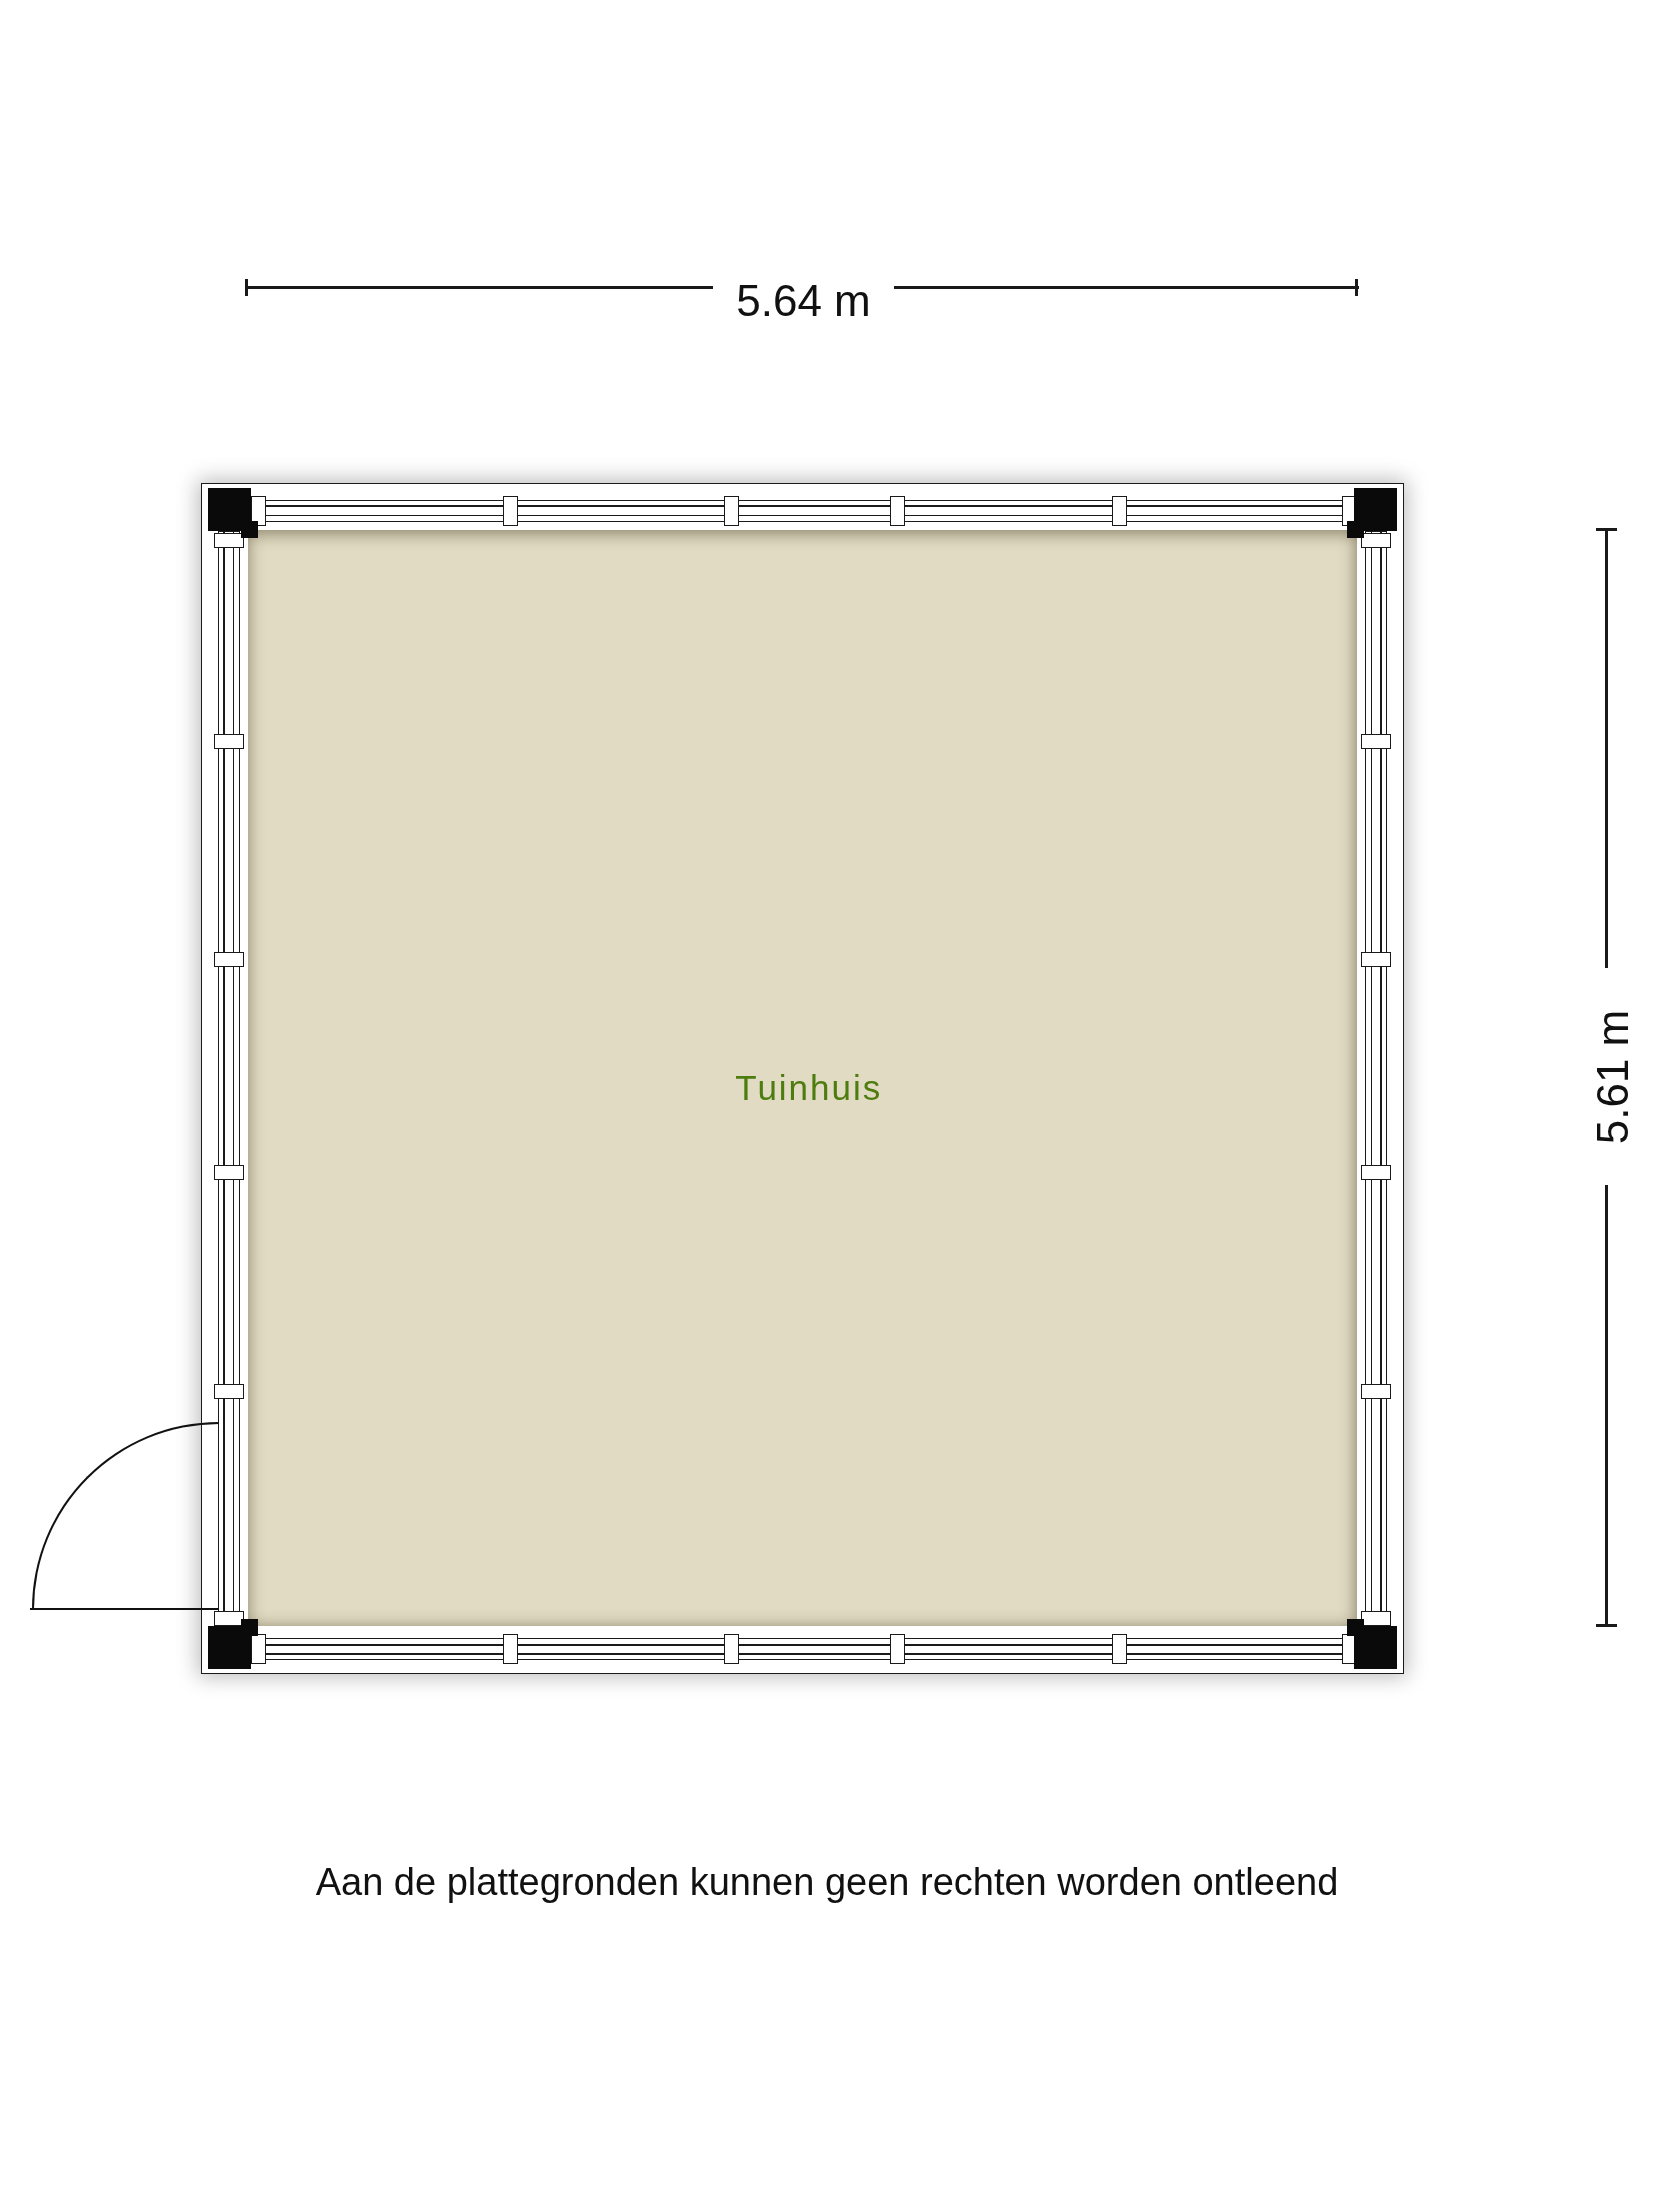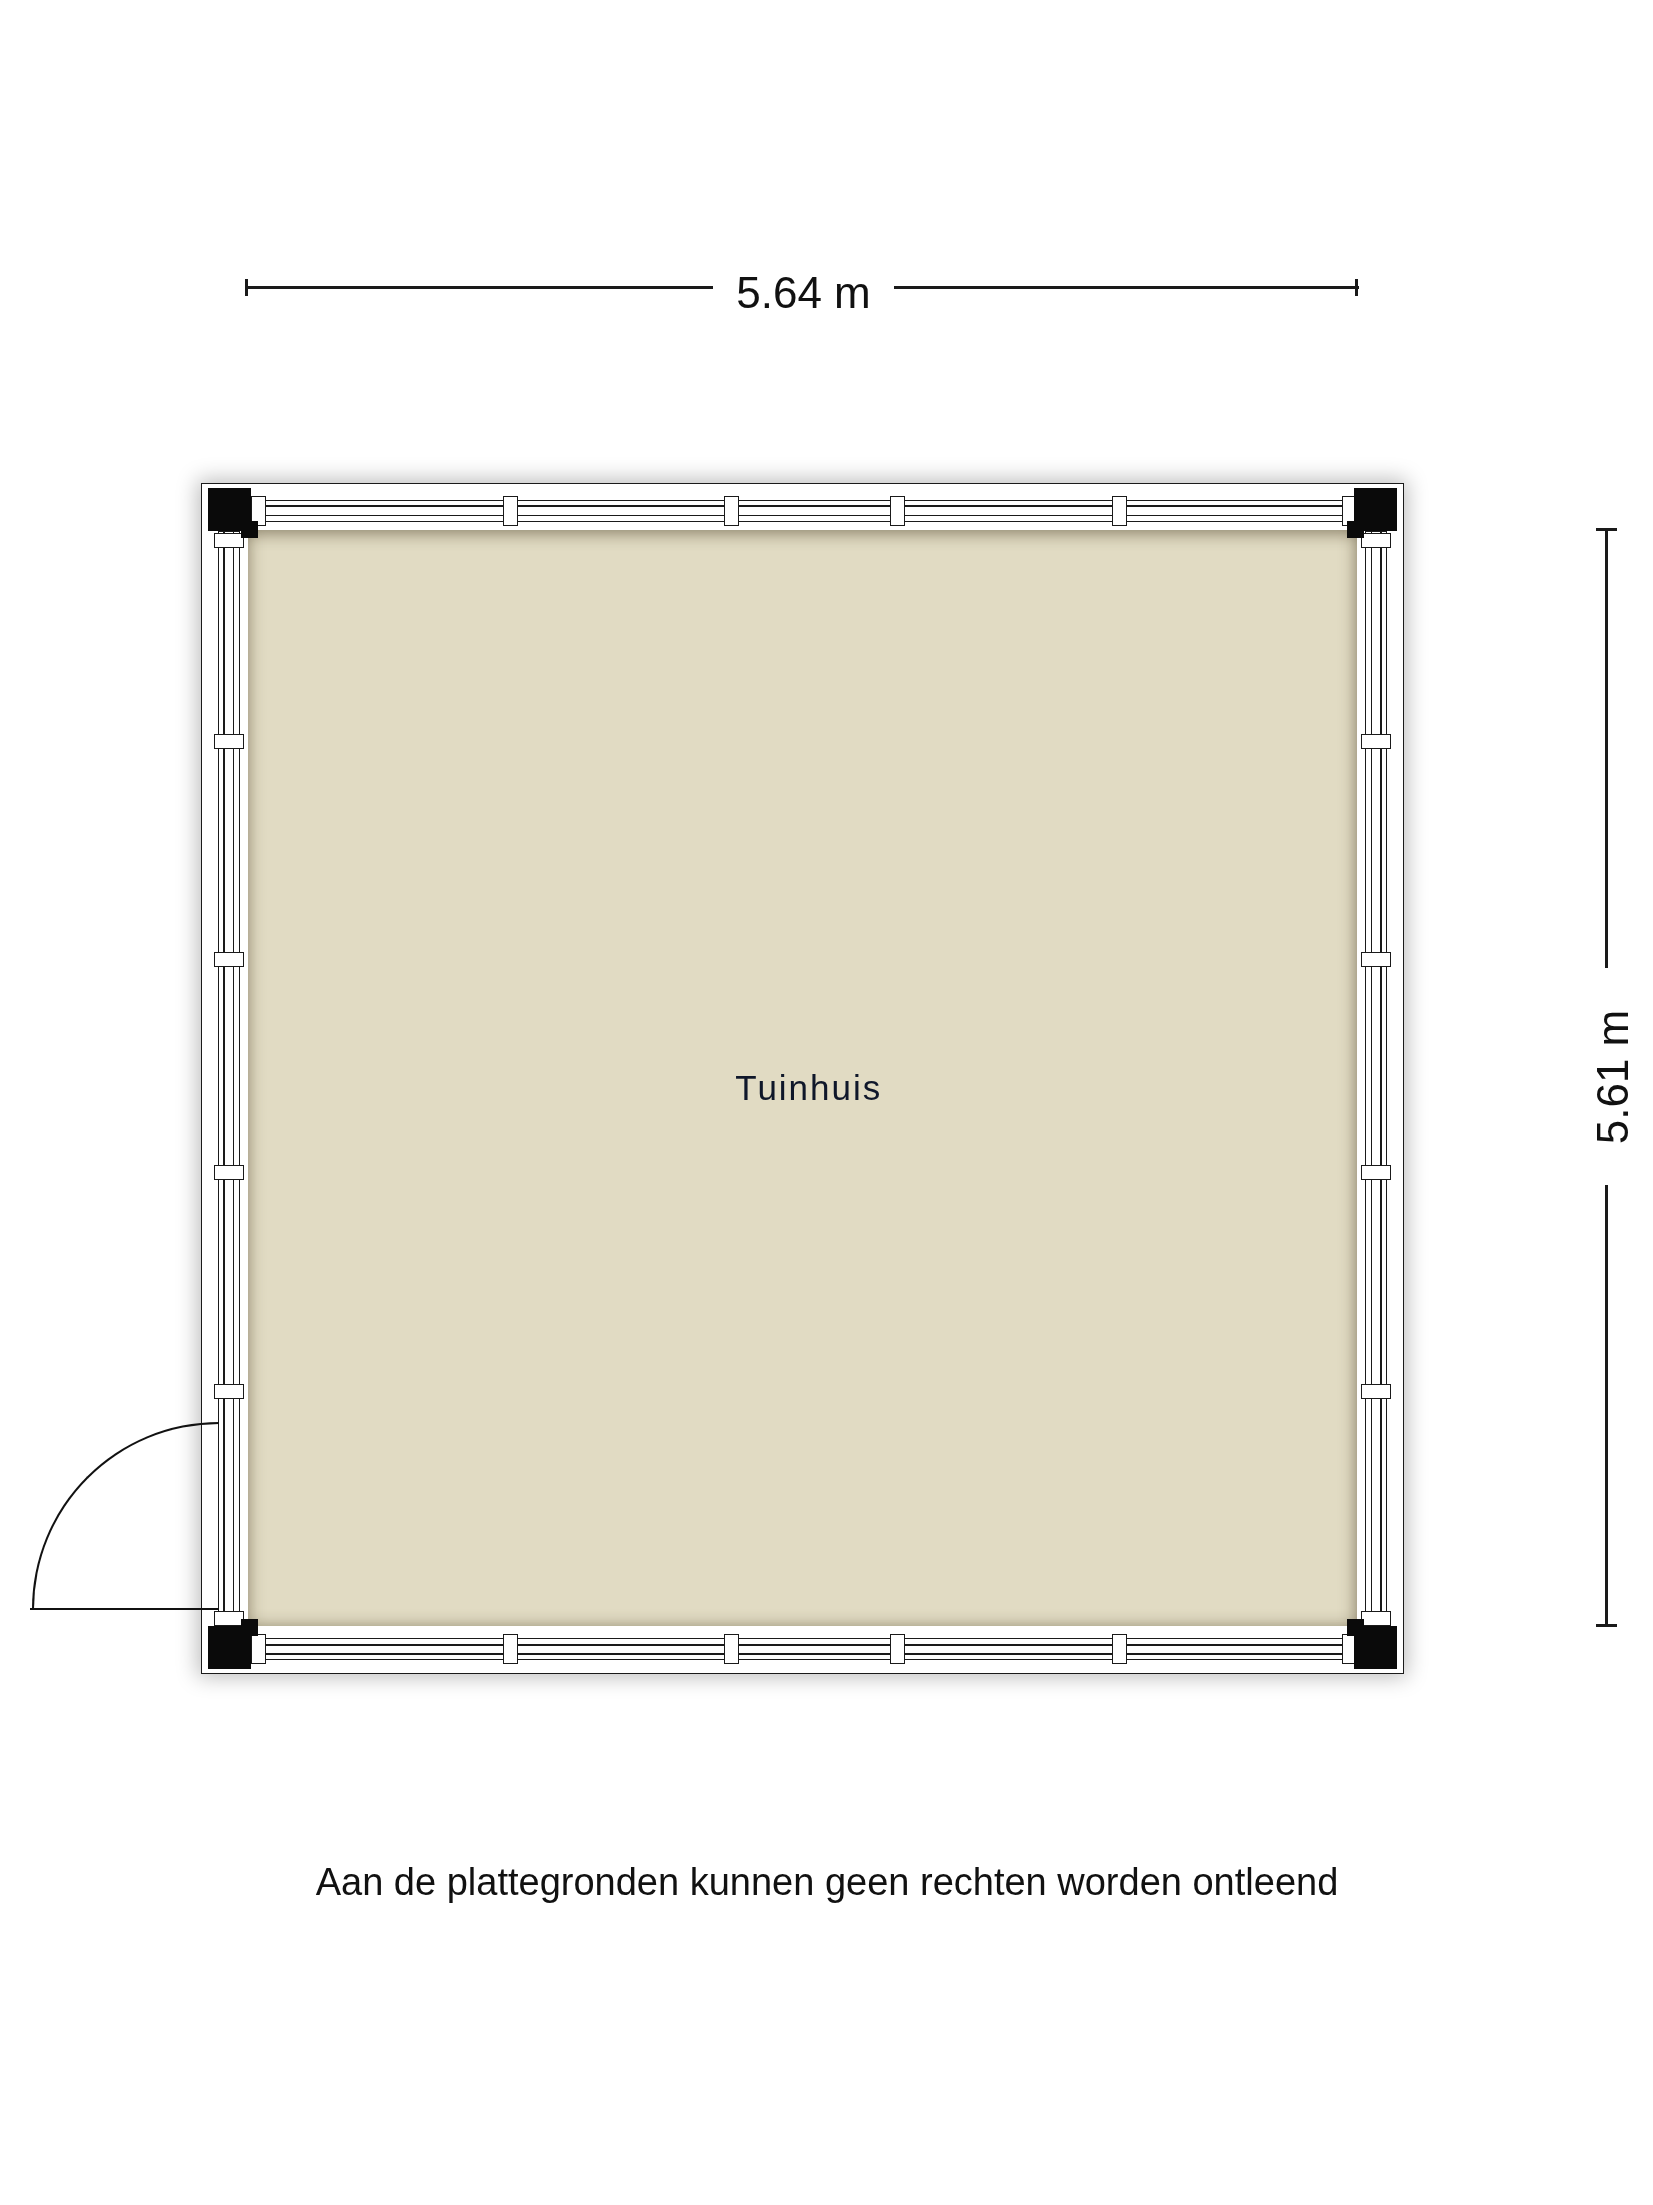--- a/index.html
+++ b/index.html
@@ -30,21 +30,21 @@
     position:absolute;left:46px;top:46px;width:1109px;height:1096px;
     background:#e1dbc3;
     box-shadow:
       inset 0 12.6px 14px -6.3px rgba(90,80,55,0.45),
       inset 0 -9.5px 12.6px -6.3px rgba(90,80,55,0.32),
       inset 12.6px 0 14px -7.9px rgba(90,80,55,0.28),
       inset -12.6px 0 14px -7.9px rgba(90,80,55,0.36);
     display:flex;align-items:center;justify-content:center;
   }
   .room-label{
-    font-size:35px;letter-spacing:2px;color:#0f172a;
+    font-size:35px;letter-spacing:2px;color:#4d7c0f;
     transform:translate(6.3px,9.5px);
   }
   
   .glyph{position:absolute;background:#ffffff;border:1.6px solid #1a1a1a;box-sizing:border-box;}
   .glyph.h{height:22px;left:47px;right:47px;}
   .glyph.h.top{top:15.8px;}
   .glyph.h.bottom{bottom:12.6px;}
   .glyph.h::before,.glyph.h::after{content:"";position:absolute;left:0;right:0;height:1.6px;background:#1a1a1a;}
   .glyph.h::before{top:4.7px;}
   .glyph.h::after{bottom:4.7px;}
@@ -83,21 +83,21 @@
   }
 </style>
 </head>
 <body>
 
 <div id="canvas">
 
   <div>
     <div class="dim-seg" style="left:245px;top:279px;width:3.2px;height:17.3px;"></div>
     <div class="dim-seg" style="left:247px;top:286px;width:466px;height:3.2px;"></div>
-    <div class="dim-label" style="left:705px;top:268px;width:197px;">5.64 m</div>
+    <div class="dim-label" style="left:705px;top:276px;width:197px;">5.64 m</div>
     <div class="dim-seg" style="left:894px;top:286px;width:465px;height:3.2px;"></div>
     <div class="dim-seg" style="left:1355px;top:279px;width:3.2px;height:17.3px;"></div>
   </div>
 
   <div>
     <div class="dim-seg" style="left:1596px;top:528px;width:20.5px;height:3.2px;"></div>
     <div class="dim-seg" style="left:1605px;top:529px;width:3.2px;height:439px;"></div>
     <div class="dim-label vert" style="left:1511px;top:1055px;width:197px;height:44px;">5.61 m</div>
     <div class="dim-seg" style="left:1605px;top:1185px;width:3.2px;height:440px;"></div>
     <div class="dim-seg" style="left:1596px;top:1624px;width:20.5px;height:3.2px;"></div>

